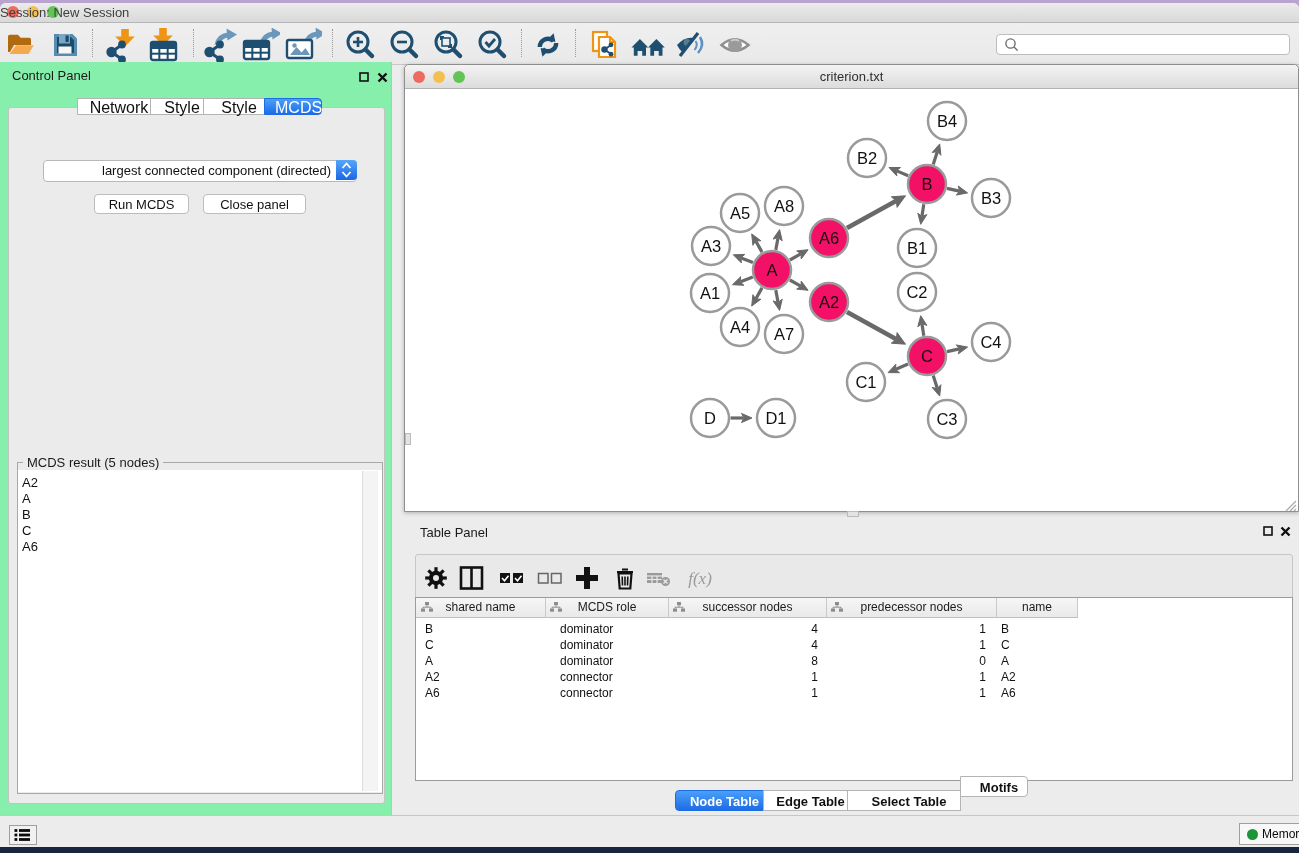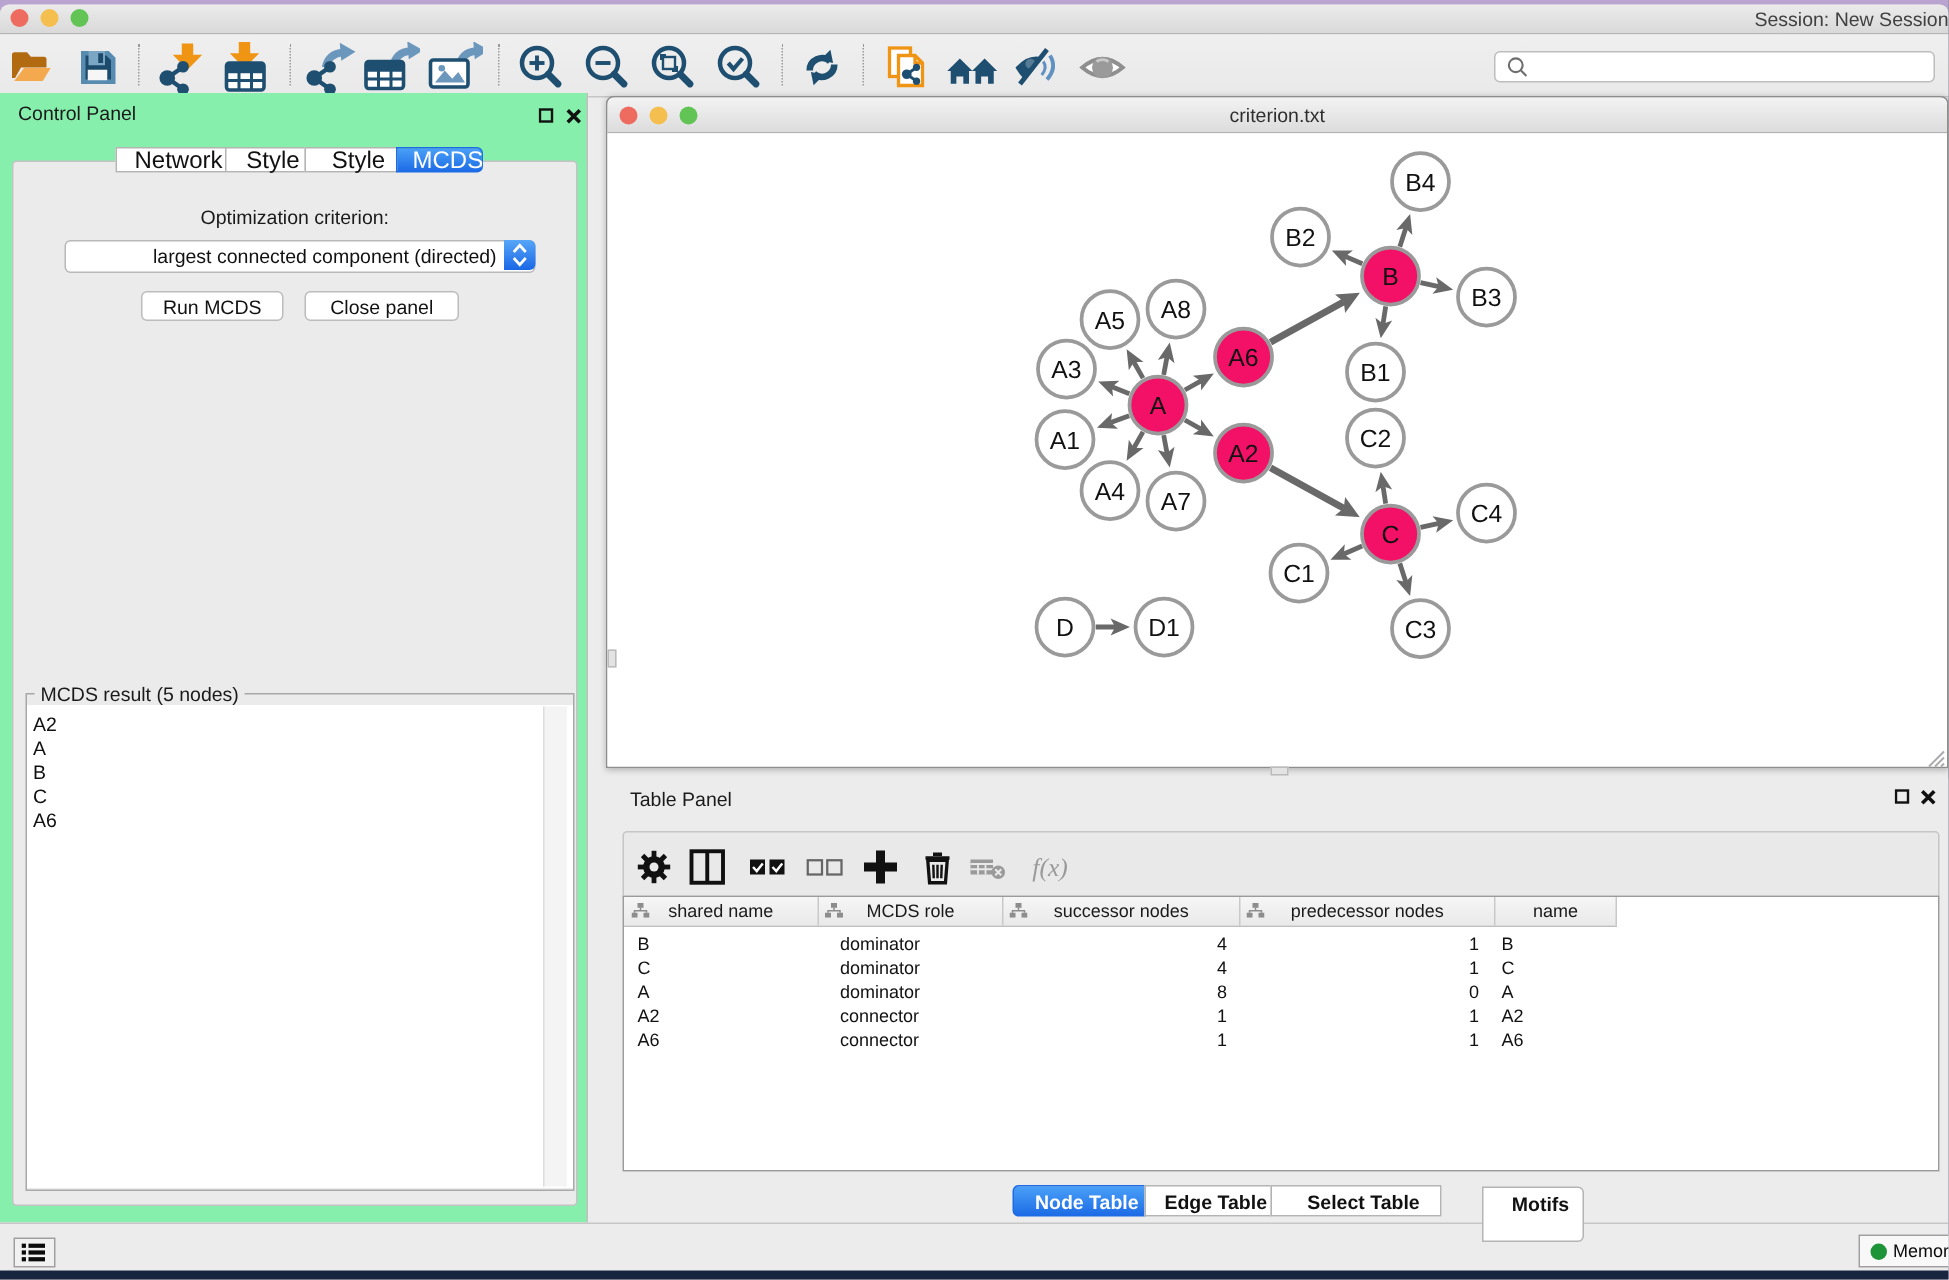--- a/index.html
+++ b/index.html
@@ -4,21 +4,21 @@
 <style>
 html,body{margin:0;padding:0;width:1299px;height:853px;overflow:hidden;}
 body{font-family:"Liberation Sans",sans-serif;background:#3a3f5c;position:relative;}
 .abs{position:absolute;}
 #desktop-top{left:0;top:0;width:1299px;height:12px;background:#b9a3cf;}
 #desktop-bot{left:0;top:847px;width:1299px;height:6px;background:#18253f;}
 #mainwin{left:0;top:3px;width:1299px;height:844px;background:#ececec;border-radius:6px 6px 0 0;}
 
 #titlebar{left:0;top:0;width:1299px;height:19px;background:linear-gradient(#ebebeb,#d9d9d9);border-radius:6px 6px 0 0;border-bottom:1px solid #b6b6b6;}
 .light{position:absolute;top:6px;width:12px;height:12px;border-radius:50%;}
-#titletext{position:absolute;top:2px;left:0;width:100%;text-align:right;font-size:13px;color:#404040;}
+#titletext{position:absolute;top:2px;left:0;width:100%;text-align:left;font-size:13px;color:#404040;}
 
 #toolbar{left:0;top:20px;width:1299px;height:41px;background:linear-gradient(#efefef,#e9e9e9);border-bottom:1px solid #c6c6c6;}
 .tbsep{position:absolute;top:6px;height:28px;width:0;border-left:1px dotted #9a9a9a;}
 .tbicon{position:absolute;top:5px;}
 #searchbox{position:absolute;left:996px;top:11px;width:292px;height:19px;background:#fff;border:1px solid #bdbdbd;border-radius:4px;}
 
 #cpanel{left:0;top:62px;width:391px;height:753px;background:#86efac;border-right:1px solid #c0c0c0;}
 #cptitle{position:absolute;left:12px;top:6px;font-size:13px;color:#1a1a1a;}
 .wbtn{position:absolute;top:9px;font-size:12px;color:#111;}
 .tab{position:absolute;top:0;height:17px;z-index:2;line-height:17px;text-align:center;background:#fff;border:1px solid #b4b4b4;box-sizing:border-box;color:#111;padding-left:10px;}
@@ -216,21 +216,20 @@
       <rect x="1" y="1" width="8" height="8" fill="none" stroke="#111" stroke-width="1.6"></rect>
     </svg>
   <svg class="wbtn" style="left:377px;top:10px;" width="11" height="11">
       <path d="M1.5 1.5 L9.5 9.5 M9.5 1.5 L1.5 9.5" stroke="#111" stroke-width="2.4"></path>
     </svg>
   <div class="tab" style="left:77px;top:36px;width:74px;">Network</div>
   <div class="tab" style="left:150px;top:36px;width:54px;">Style</div>
   <div class="tab" style="left:203px;top:36px;width:62px;">Style</div>
   <div class="tab tabsel" style="left:264px;top:36px;width:58px;border-radius:0 4px 4px 0;">MCDS</div>
   <div id="cpbody">
-    <div id="optlabel">Optimization criterion:</div>
     <div id="combo">
         <span id="combotext">largest connected component (directed)</span>
       <div id="combobtn"><svg width="21" height="20" viewBox="0 0 21 20">
             <path d="M6.5 8 L10.5 3.5 L14.5 8" fill="none" stroke="#fff" stroke-width="1.8"></path>
             <path d="M6.5 12 L10.5 16.5 L14.5 12" fill="none" stroke="#fff" stroke-width="1.8"></path>
           </svg></div>
     </div>
     <div class="btn" style="left:85px;width:95px;">Run MCDS</div>
     <div class="btn" style="left:194px;width:103px;">Close panel</div>
     <div id="mcdsgroup">
@@ -478,21 +477,21 @@
       <div class="trow" style="left:9px;top:87px;">A6</div>
       <div class="trow" style="left:144px;top:87px;">connector</div>
       <div class="trow num" style="left:290px;top:87px;width:112px;">1</div>
       <div class="trow num" style="left:458px;top:87px;width:112px;">1</div>
       <div class="trow" style="left:585px;top:87px;">A6</div>
 
   </div>
   <div class="btabs tab tabsel" style="left:270px;width:89px;top:271px;height:21px;line-height:21px;border-radius:4px 0 0 4px;">Node Table</div>
   <div class="btabs tab" style="left:358px;width:85px;top:271px;height:21px;line-height:21px;">Edge Table</div>
   <div class="btabs tab" style="left:442px;width:114px;top:271px;height:21px;line-height:21px;">Select Table</div>
-  <div class="btabs tab" style="left:555px;width:68px;top:272px;height:37px;line-height:21px;border-radius:0 4px 4px 0;margin-left:28px;">Motifs</div>
+  <div class="btabs tab" style="left:555px;width:68px;top:257px;height:21px;line-height:21px;border-radius:0 4px 4px 0;">Motifs</div>
 </div>
 <div class="abs" id="statusbar">
   <div id="listbtn"><svg width="26" height="18" viewBox="0 0 26 18">
         <g stroke="#0a0a0a" stroke-width="2.8">
           <line x1="9" y1="4.5" x2="20" y2="4.5"></line>
           <line x1="9" y1="9" x2="20" y2="9"></line>
           <line x1="9" y1="13.5" x2="20" y2="13.5"></line>
         </g>
         <g fill="#0a0a0a">
           <rect x="4.5" y="3.1" width="2.8" height="2.8"></rect>

